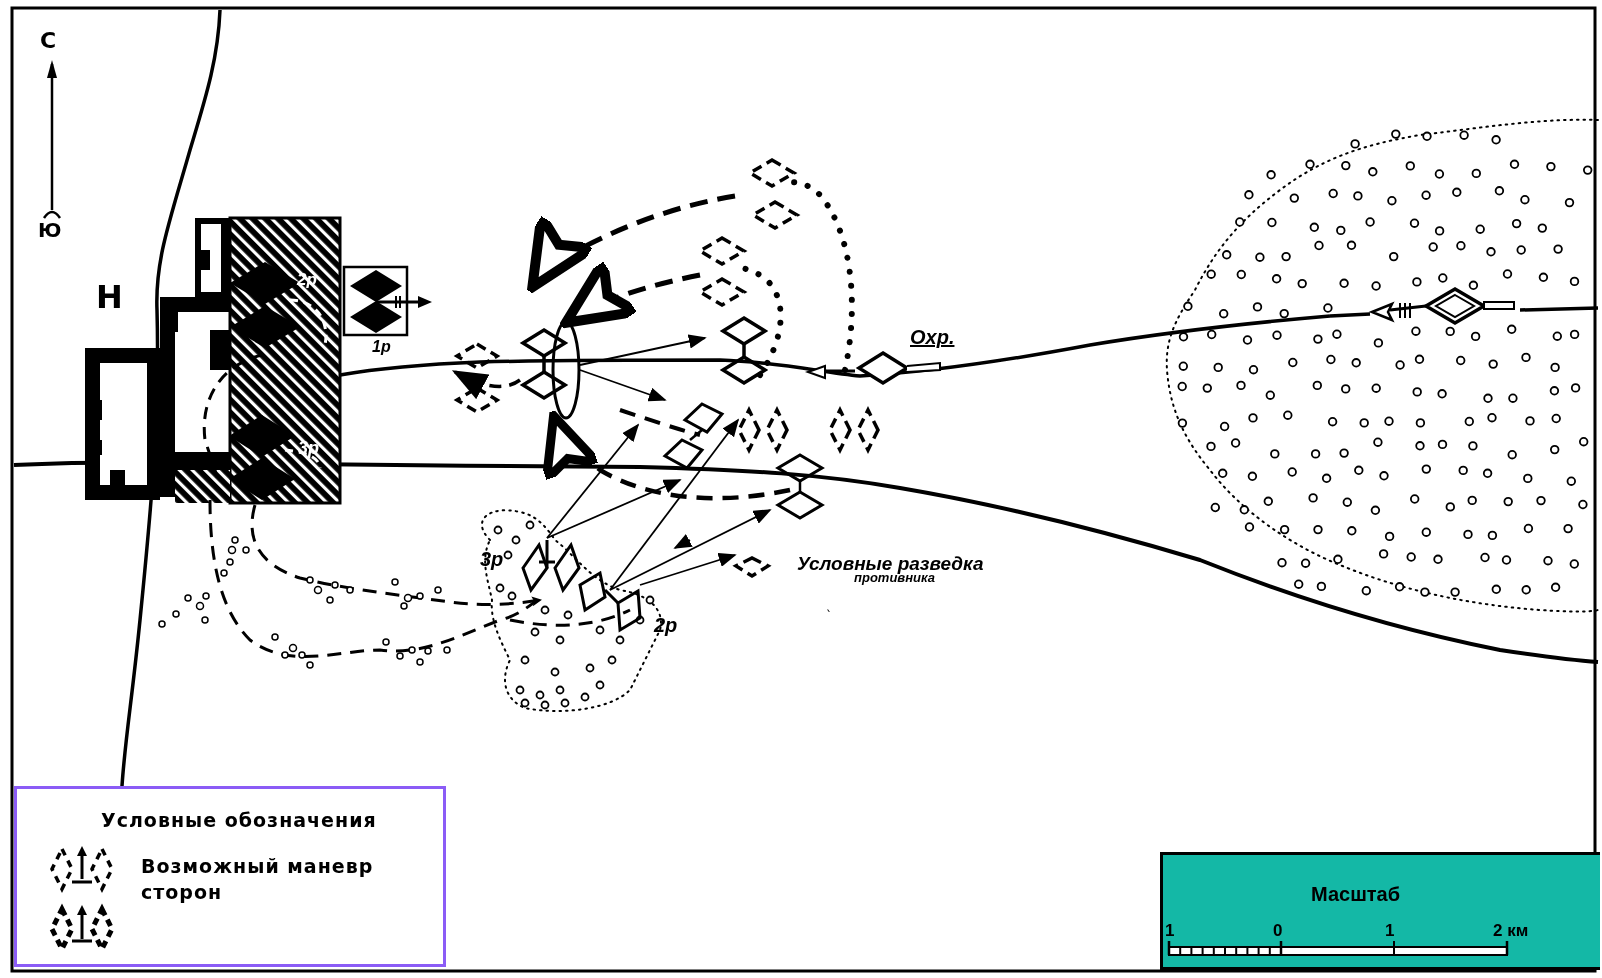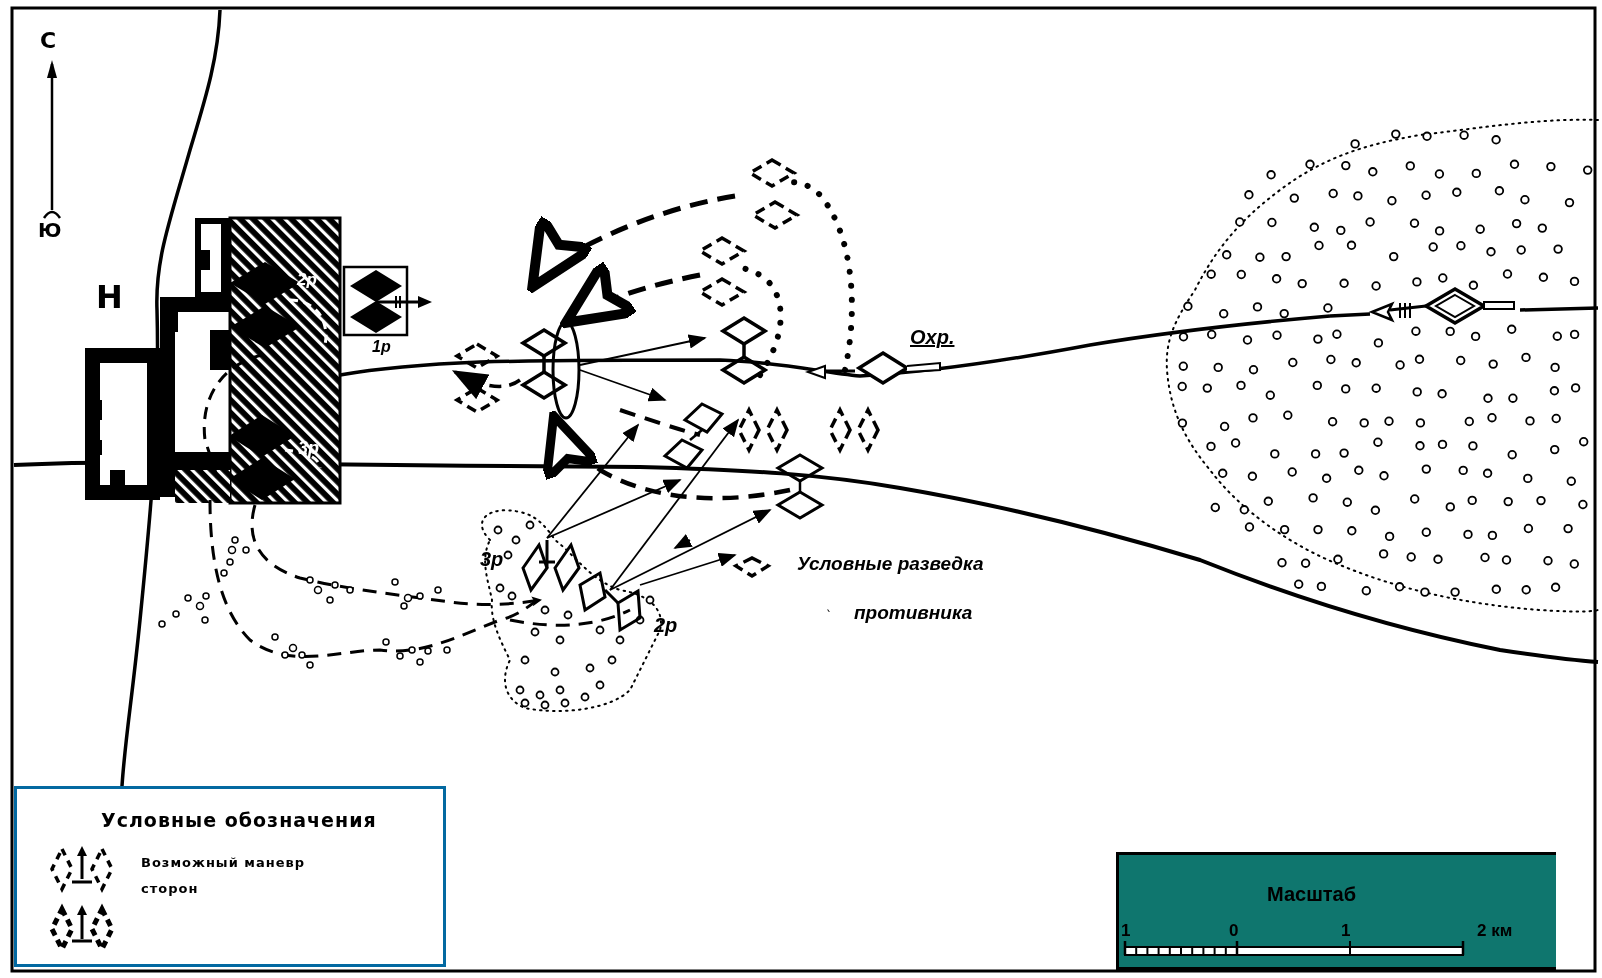--- a/index.html
+++ b/index.html
@@ -1,23 +1,23 @@
 <!DOCTYPE html>
 <html><head>
 <meta charset="utf-8">
 <style>
   html, body { margin: 0; padding: 0; background: #ffffff; }
   body { width: 1602px; height: 978px; position: relative; overflow: hidden; font-family: "DejaVu Sans", sans-serif; }
   #map { position: absolute; left: 0; top: 0; width: 1602px; height: 978px; }
   .lbl { position: absolute; color: #000; font-weight: bold; white-space: nowrap; }
   .ital { font-style: italic; font-family: "Liberation Sans", sans-serif; margin-left: 12px; }
-  .legend-box { position: absolute; left: 14px; top: 786px; width: 432px; height: 181px; border: 3px solid #0369a1; background: #fff; box-sizing: border-box; }
+  .legend-box { position: absolute; left: 14px; top: 786px; width: 432px; height: 181px; border: 3px solid #8b5cf6; background: #fff; box-sizing: border-box; }
   .legend-title { position: absolute; left: 84px; top: 20px; font-size: 19px; font-weight: bold; letter-spacing: 1px; font-family: "DejaVu Sans", sans-serif; }
-  .legend-text { position: absolute; left: 124px; font-size: 13px; font-weight: bold; letter-spacing: 1px; }
-  .scale-box { position: absolute; left: 1116px; top: 852px; width: 440px; height: 118px; border: 3px solid #000; border-right: none; background: #0f766e; box-sizing: border-box; }
+  .legend-text { position: absolute; left: 124px; font-size: 19px; font-weight: bold; letter-spacing: 1px; }
+  .scale-box { position: absolute; left: 1160px; top: 852px; width: 440px; height: 118px; border: 3px solid #000; border-right: none; background: #14b8a6; box-sizing: border-box; }
   .scale-title { position: absolute; left: 148px; top: 28px; font-size: 20px; font-weight: bold; font-family: "Liberation Sans", sans-serif; }
   .tick-lbl { position: absolute; top: 66px; font-size: 17px; font-weight: bold; font-family: "Liberation Sans", sans-serif; }
 </style>
 </head>
 <body>
 
 <svg id="map" viewBox="0 0 1602 978" xmlns="http://www.w3.org/2000/svg">
   <defs>
     <pattern id="hatch" patternUnits="userSpaceOnUse" width="9" height="9" patternTransform="rotate(-45)">
       <rect width="9" height="9" fill="#000"></rect>
@@ -422,21 +422,21 @@
 <span class="lbl" style="left:40px;top:28px;font-size:22px;">С</span>
 <span class="lbl" style="left:38px;top:218px;font-size:20px;">Ю</span>
 <span class="lbl" style="left:96px;top:278px;font-size:32px;">Н</span>
 <span class="lbl ital" style="left:360px;top:338px;font-size:16px;">1р</span>
 <span class="lbl ital" style="left:285px;top:270px;font-size:17px;color:#fff;">2р</span>
 <span class="lbl ital" style="left:286px;top:438px;font-size:18px;color:#fff;">3р</span>
 <span class="lbl ital" style="left:468px;top:548px;font-size:20px;">3р</span>
 <span class="lbl ital" style="left:642px;top:614px;font-size:20px;">2р</span>
 <span class="lbl ital" style="left:898px;top:326px;font-size:20px;text-decoration:underline;">Охр.</span>
 <span class="lbl ital" style="left:785px;top:553px;font-size:19px;">Условные разведка</span>
-<span class="lbl ital" style="left:842px;top:602px;font-size:19px;">противника</span>
+<span class="lbl ital" style="left:842px;top:570px;font-size:13px;">противника</span>
 
 <div class="legend-box">
   <div class="legend-title">Условные обозначения</div>
   <svg style="position:absolute;left:30px;top:55px;" width="70" height="60" viewBox="0 0 70 60">
     <g fill="none" stroke="#000" stroke-width="3.5" stroke-dasharray="7,6">
       <path d="M15,5 L25,25 L15,45 L5,25 Z"></path>
       <path d="M55,5 L65,25 L55,45 L45,25 Z"></path>
     </g>
     <line x1="35" y1="35" x2="35" y2="6" stroke="#000" stroke-width="3"></line>
     <path d="M30,12 L35,2 L40,12 Z" fill="#000"></path>
@@ -453,21 +453,21 @@
     <path d="M30,14 L35,4 L40,14 Z" fill="#000"></path>
     <line x1="25" y1="40" x2="45" y2="40" stroke="#000" stroke-width="3"></line>
   </svg>
 </div>
 
 <div class="scale-box">
   <div class="scale-title">Масштаб</div>
   <span class="tick-lbl" style="left:2px;">1</span>
   <span class="tick-lbl" style="left:110px;">0</span>
   <span class="tick-lbl" style="left:222px;">1</span>
-  <span class="tick-lbl" style="left:330px;margin-left:28px;">2 км</span>
+  <span class="tick-lbl" style="left:330px;">2 км</span>
   <svg style="position:absolute;left:4px;top:86px;" width="350" height="22" viewBox="0 0 350 22">
     <rect x="2" y="6" width="338" height="8" fill="#fff" stroke="#000" stroke-width="2"></rect>
     <line x1="2" y1="0" x2="2" y2="14" stroke="#000" stroke-width="2.5"></line>
     <line x1="114" y1="0" x2="114" y2="14" stroke="#000" stroke-width="2.5"></line>
     <line x1="227" y1="0" x2="227" y2="14" stroke="#000" stroke-width="2"></line>
     <line x1="340" y1="0" x2="340" y2="14" stroke="#000" stroke-width="2.5"></line>
     <g id="scale-subticks" stroke="#000" stroke-width="2">
         <line x1="13.2" x2="13.2" y1="6" y2="14"></line>
         <line x1="24.4" x2="24.4" y1="6" y2="14"></line>
         <line x1="35.599999999999994" x2="35.599999999999994" y1="6" y2="14"></line>

